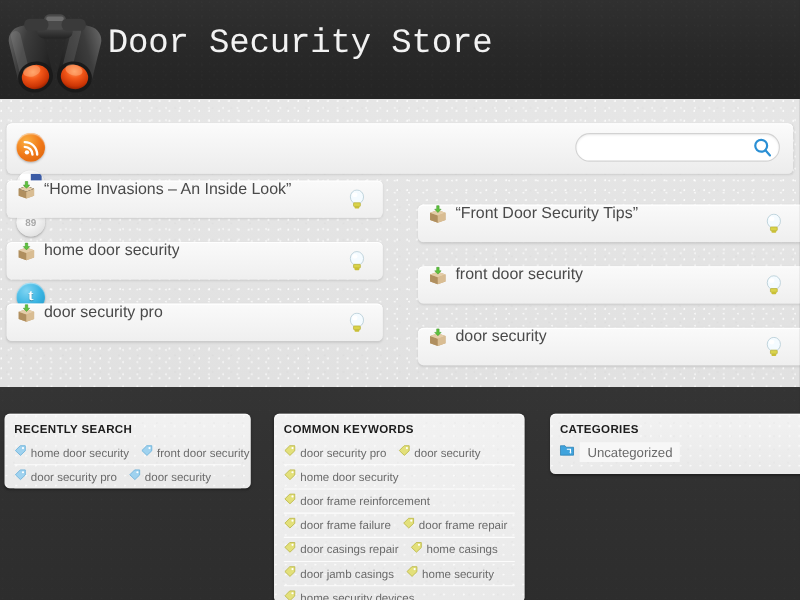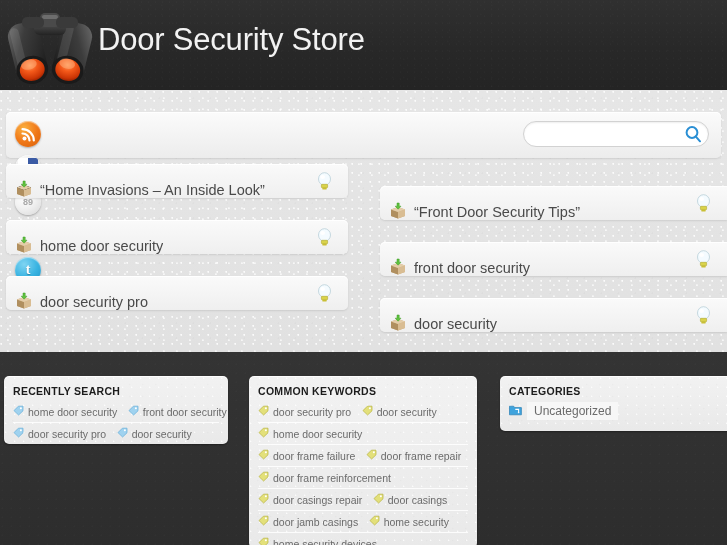--- a/index.html
+++ b/index.html
@@ -21,20 +21,21 @@
     left: 0; top: 0;
     width: 727px;
     height: 90px;
     background: #2a2a2a;
     background-image:
       radial-gradient(circle at 20% 30%, rgba(255,255,255,0.022) 0.5px, transparent 1px),
       radial-gradient(circle at 70% 60%, rgba(255,255,255,0.018) 0.5px, transparent 1px),
       linear-gradient(180deg, #303030 0%, #282828 55%, #242424 100%);
     background-size: 7px 7px, 11px 9px, 100% 100%;
     overflow: hidden;
+    font-family: Liberation Mono, monospace;
   }
   .logo {
     position: absolute;
     left: 4px; top: 7px;
     width: 92px; height: 82px;
   }
   .site-title {
     position: absolute;
     left: 98px;
     top: 22px;
@@ -154,21 +155,21 @@
   .col-right { left: 380px; width: 347px; top: 22px; }
 
   .result-row {
     position: relative;
     height: 34px;
     margin-bottom: 22px;
     border-radius: 5px;
     background: linear-gradient(180deg, #fafafa 0%, #f4f4f4 55%, #efefef 100%);
     box-shadow: 0 1px 2px rgba(0,0,0,0.10), inset 0 1px 0 #ffffff;
     display: flex;
-    align-items: flex-end;
+    align-items: flex-start;
     cursor: pointer;
   }
   .col-right .result-row { border-radius: 5px 0 0 5px; }
   .row-box {
     width: 18px; height: 18px;
     margin-left: 9px;
     flex: none;
   }
   .row-label {
     margin-left: 7px;
@@ -583,20 +584,32 @@
       </div>
 
       <div class="tagline">
         <a class="tag-link">
           <span class="tag-ico">
             <svg width="11" height="11" viewBox="0 0 11 11">
               <path d="M1 5.6 L5.4 1.2 L10 1.2 L10 5.8 L5.6 10 Z" fill="#e3e07a" stroke="#bdb94b" stroke-width="0.8"></path>
               <circle cx="7.9" cy="3.3" r="1" fill="#ffffff"></circle>
             </svg>
           </span>
+          <span>door frame reinforcement</span>
+        </a>
+      </div>
+
+      <div class="tagline">
+        <a class="tag-link">
+          <span class="tag-ico">
+            <svg width="11" height="11" viewBox="0 0 11 11">
+              <path d="M1 5.6 L5.4 1.2 L10 1.2 L10 5.8 L5.6 10 Z" fill="#e3e07a" stroke="#bdb94b" stroke-width="0.8"></path>
+              <circle cx="7.9" cy="3.3" r="1" fill="#ffffff"></circle>
+            </svg>
+          </span>
           <span>door frame failure</span>
         </a>
         <a class="tag-link">
           <span class="tag-ico">
             <svg width="11" height="11" viewBox="0 0 11 11">
               <path d="M1 5.6 L5.4 1.2 L10 1.2 L10 5.8 L5.6 10 Z" fill="#e3e07a" stroke="#bdb94b" stroke-width="0.8"></path>
               <circle cx="7.9" cy="3.3" r="1" fill="#ffffff"></circle>
             </svg>
           </span>
           <span>door frame repair</span>
@@ -604,42 +617,30 @@
       </div>
 
       <div class="tagline">
         <a class="tag-link">
           <span class="tag-ico">
             <svg width="11" height="11" viewBox="0 0 11 11">
               <path d="M1 5.6 L5.4 1.2 L10 1.2 L10 5.8 L5.6 10 Z" fill="#e3e07a" stroke="#bdb94b" stroke-width="0.8"></path>
               <circle cx="7.9" cy="3.3" r="1" fill="#ffffff"></circle>
             </svg>
           </span>
-          <span>door frame reinforcement</span>
-        </a>
-      </div>
-
-      <div class="tagline">
-        <a class="tag-link">
-          <span class="tag-ico">
-            <svg width="11" height="11" viewBox="0 0 11 11">
-              <path d="M1 5.6 L5.4 1.2 L10 1.2 L10 5.8 L5.6 10 Z" fill="#e3e07a" stroke="#bdb94b" stroke-width="0.8"></path>
-              <circle cx="7.9" cy="3.3" r="1" fill="#ffffff"></circle>
-            </svg>
-          </span>
           <span>door casings repair</span>
         </a>
         <a class="tag-link">
           <span class="tag-ico">
             <svg width="11" height="11" viewBox="0 0 11 11">
               <path d="M1 5.6 L5.4 1.2 L10 1.2 L10 5.8 L5.6 10 Z" fill="#e3e07a" stroke="#bdb94b" stroke-width="0.8"></path>
               <circle cx="7.9" cy="3.3" r="1" fill="#ffffff"></circle>
             </svg>
           </span>
-          <span>door casings</span>
+          <span>home casings</span>
         </a>
       </div>
 
       <div class="tagline">
         <a class="tag-link">
           <span class="tag-ico">
             <svg width="11" height="11" viewBox="0 0 11 11">
               <path d="M1 5.6 L5.4 1.2 L10 1.2 L10 5.8 L5.6 10 Z" fill="#e3e07a" stroke="#bdb94b" stroke-width="0.8"></path>
               <circle cx="7.9" cy="3.3" r="1" fill="#ffffff"></circle>
             </svg>

